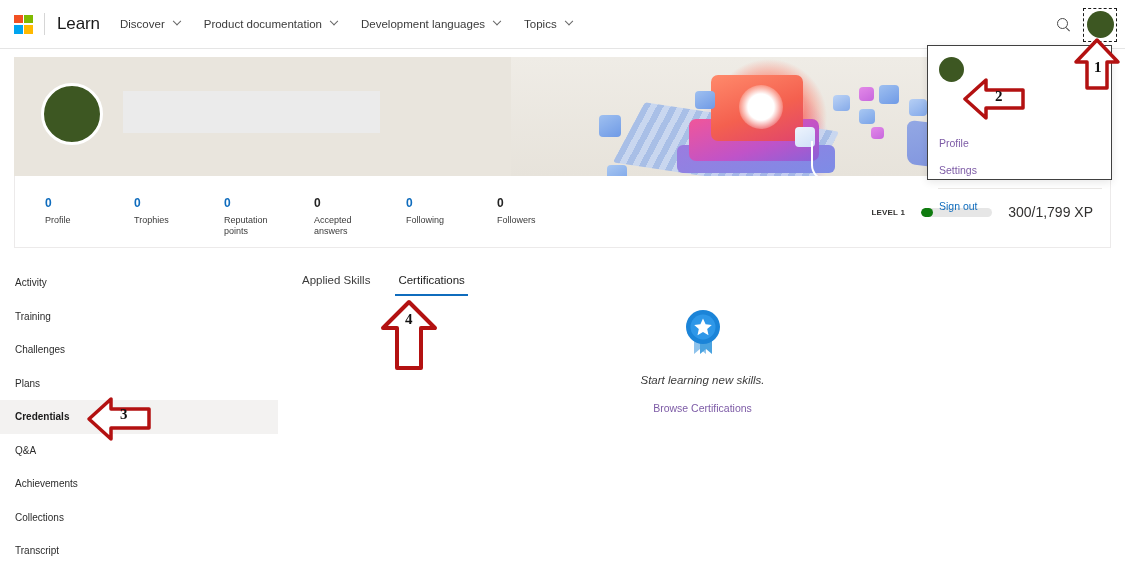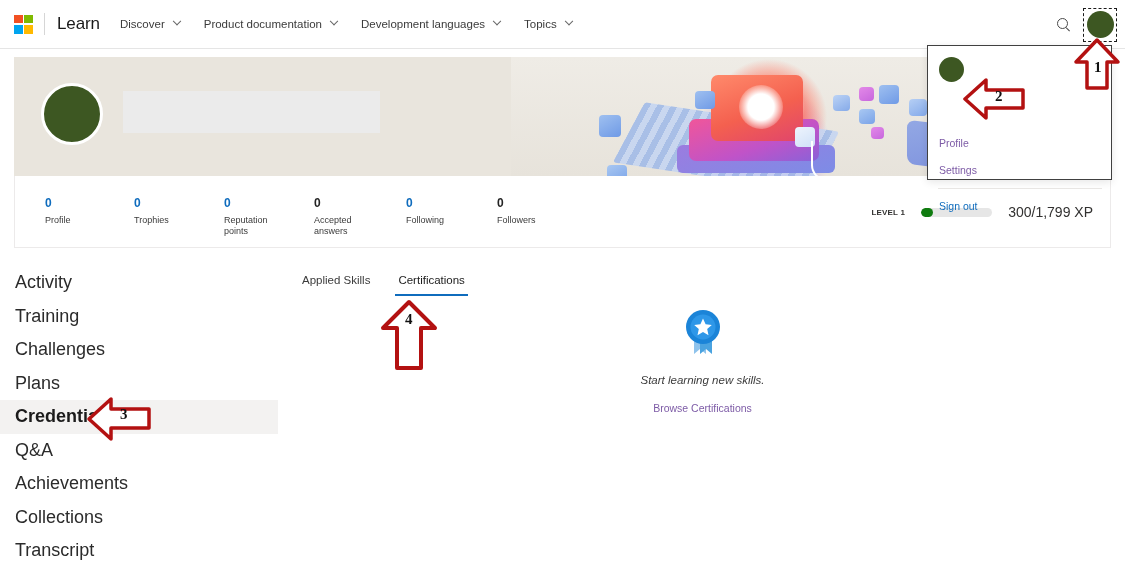--- a/index.html
+++ b/index.html
@@ -206,21 +206,21 @@
 
   
   .sidebar {
     position: absolute; left: 0; top: 266px;
     width: 278px;
   }
   .side-item {
     height: 33.5px;
     display: flex; align-items: center;
     padding-left: 15px;
-    font-size: 18px; color: #2b2b2b;
+    font-size: 10px; color: #2b2b2b;
     cursor: pointer;
   }
   .side-item.active {
     background: #f3f2f1;
     font-weight: bold;
     color: #1b1b1b;
   }
 
   
   .tabs {

